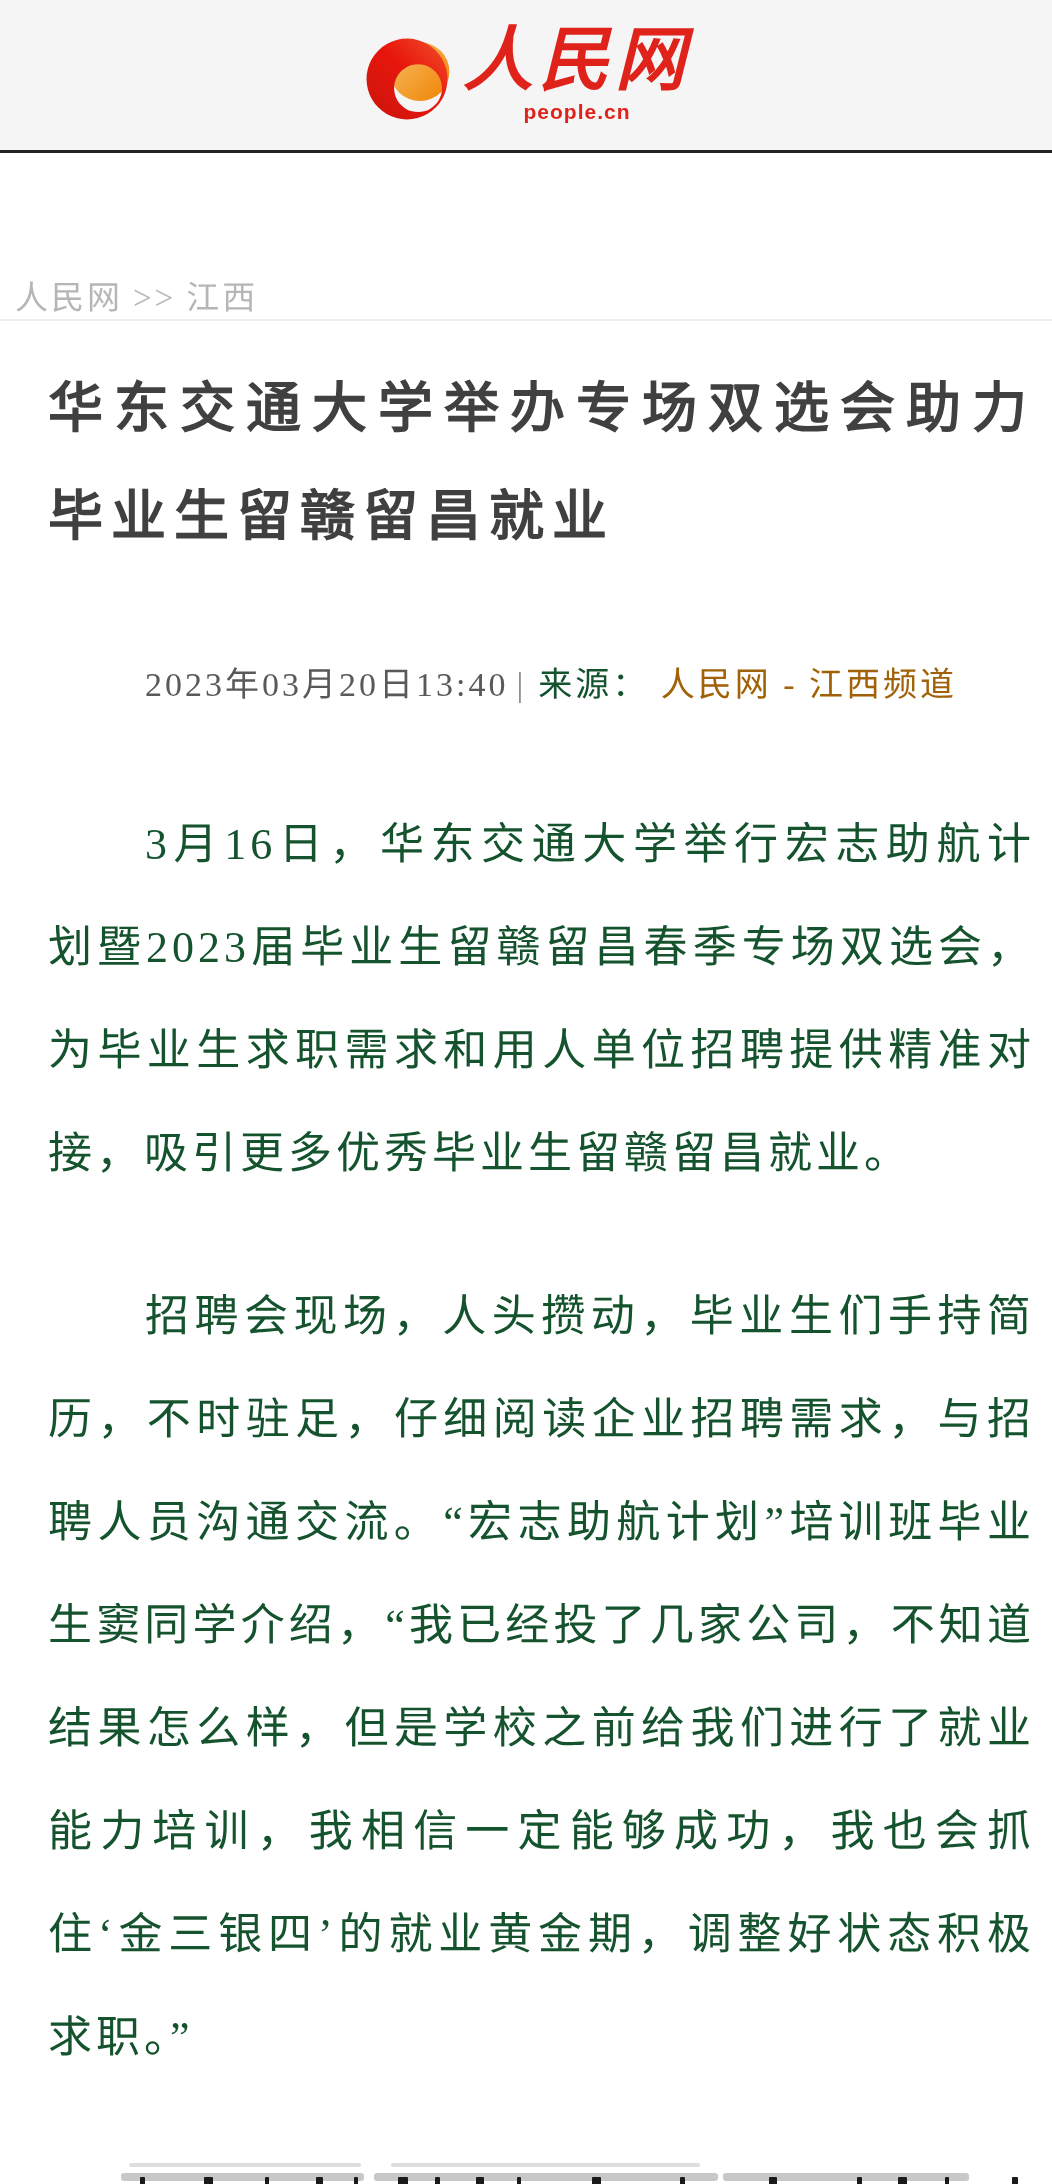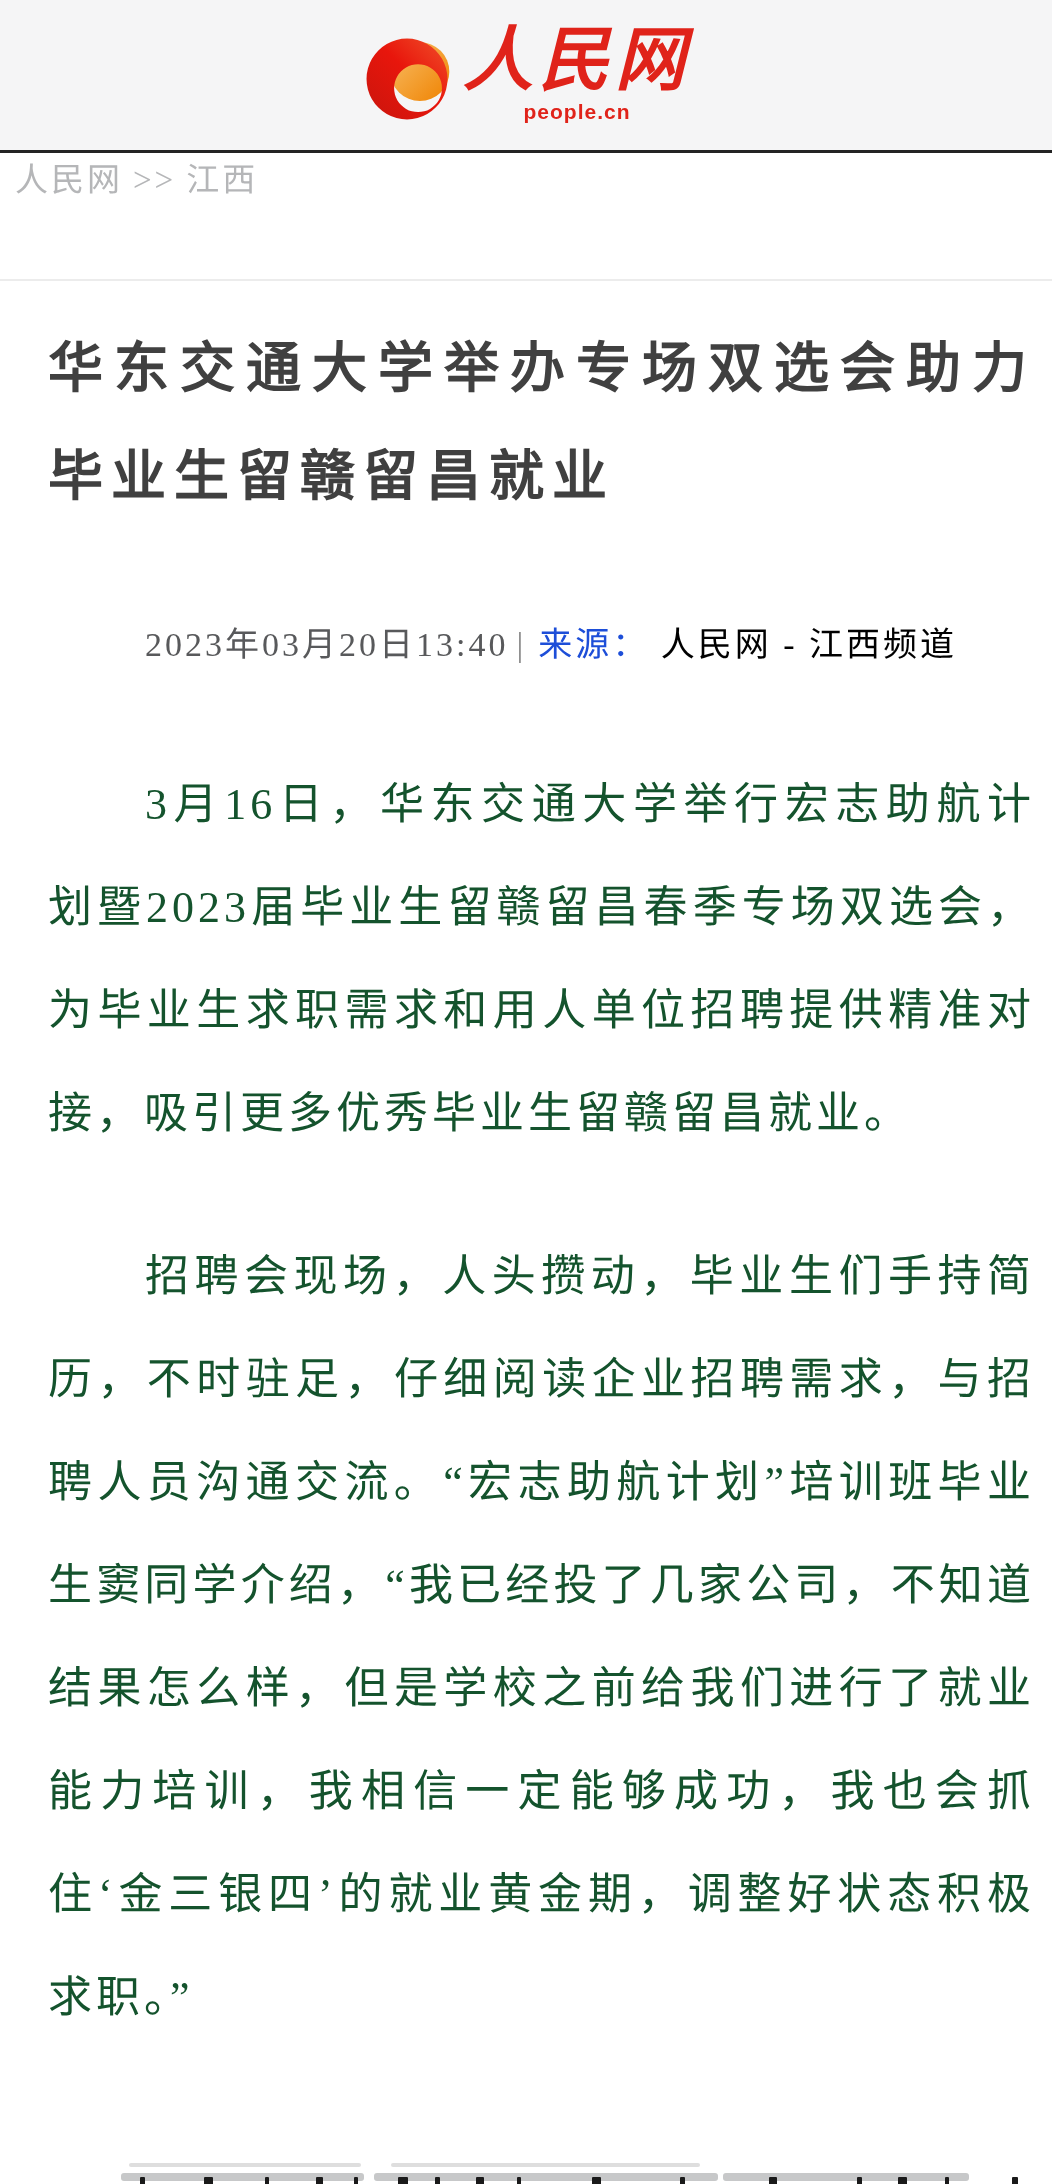--- a/index.html
+++ b/index.html
@@ -44,23 +44,23 @@
     font-size: 21px;
     line-height: 30px;
     font-weight: 700;
     font-family: "Liberation Sans", "DejaVu Sans", sans-serif;
     letter-spacing: 1px;
     margin-top: -2px;
   }
 
   
   .breadcrumb-bar {
-    height: 128px;
+    height: 168px;
     display: flex;
-    align-items: flex-start;
+    align-items: flex-end;
     padding-left: 15px;
     border-bottom: 2px solid #ececec;
     background: #ffffff;
   }
   .breadcrumb {
     font-size: 33px;
     color: #b5b6b8;
     letter-spacing: 3px;
   }
   .breadcrumb a {
@@ -87,22 +87,22 @@
   .article-meta {
     margin-top: 90px;
     padding-left: 97px;
     font-size: 34px;
     line-height: 48px;
     letter-spacing: 3px;
     color: #58595b;
     white-space: nowrap;
   }
   .meta-sep { color: #8a8a8a; margin: 0 12px 0 8px; }
-  .source-label { color: #1d4ed8; }
-  .source-link { color: #000000; text-decoration: none; cursor: pointer; text-align: right; }
+  .source-label { color: #14532d; }
+  .source-link { color: #a16207; text-decoration: none; cursor: pointer; text-align: right; }
 
   .article-body { margin-top: 84px; }
   .article-body p {
     font-size: 44px;
     line-height: 103px;
     letter-spacing: 4px;
     color: #14532d;
     text-indent: 97px;
     text-align: justify;
     text-justify: inter-character;

